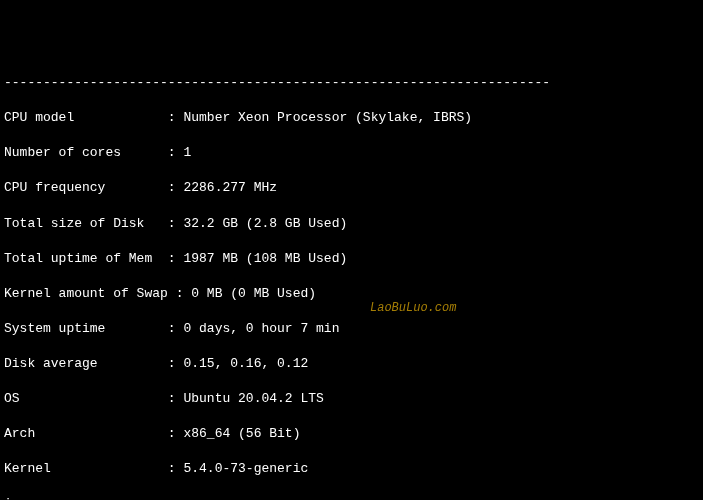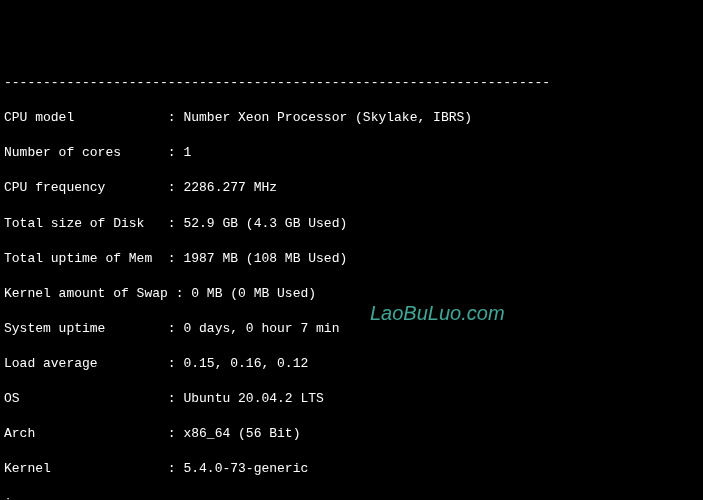--- a/index.html
+++ b/index.html
@@ -17,47 +17,47 @@
       width: 703px;
       height: 500px;
       overflow: hidden;
       white-space: pre;
     }
     .line {
       display: block;
     }
     .watermark {
       position: absolute;
-      color: #5eead4;
-      font-size: 20px;
+      color: #eab308;
+      font-size: 12px;
       font-style: italic;
-      font-family: Liberation Sans, sans-serif;
+      font-family: Liberation Mono, monospace;
       opacity: 0.7;
       pointer-events: none;
       font-weight: normal;
     }
     .wm1 {
       top: 300px;
       left: 370px;
     }
   </style>
 </head>
 <body>
 
 
 
 <span class="line">----------------------------------------------------------------------</span>
 <span class="line"><span>CPU model            </span>: <span>Number Xeon Processor (Skylake, IBRS)</span></span>
 <span class="line"><span>Number of cores      </span>: <span>1</span></span>
 <span class="line"><span>CPU frequency        </span>: <span>2286.277 MHz</span></span>
-<span class="line"><span>Total size of Disk   </span>: <span>52.9 GB (4.3 GB Used)</span></span>
+<span class="line"><span>Total size of Disk   </span>: <span>32.2 GB (2.8 GB Used)</span></span>
 <span class="line"><span>Total uptime of Mem  </span>: <span>1987 MB (108 MB Used)</span></span>
 <span class="line"><span>Kernel amount of Swap </span>: <span>0 MB (0 MB Used)</span></span>
 <span class="line"><span>System uptime        </span>: <span>0 days, 0 hour 7 min</span></span>
-<span class="line"><span>Load average         </span>: <span>0.15, 0.16, 0.12</span></span>
+<span class="line"><span>Disk average         </span>: <span>0.15, 0.16, 0.12</span></span>
 <span class="line"><span>OS                   </span>: <span>Ubuntu 20.04.2 LTS</span></span>
 <span class="line"><span>Arch                 </span>: <span>x86_64 (56 Bit)</span></span>
 <span class="line"><span>Kernel               </span>: <span>5.4.0-73-generic</span></span>
 <span class="line"><span>ip                   </span>: <span></span></span>
 
 
 
 
 
 

